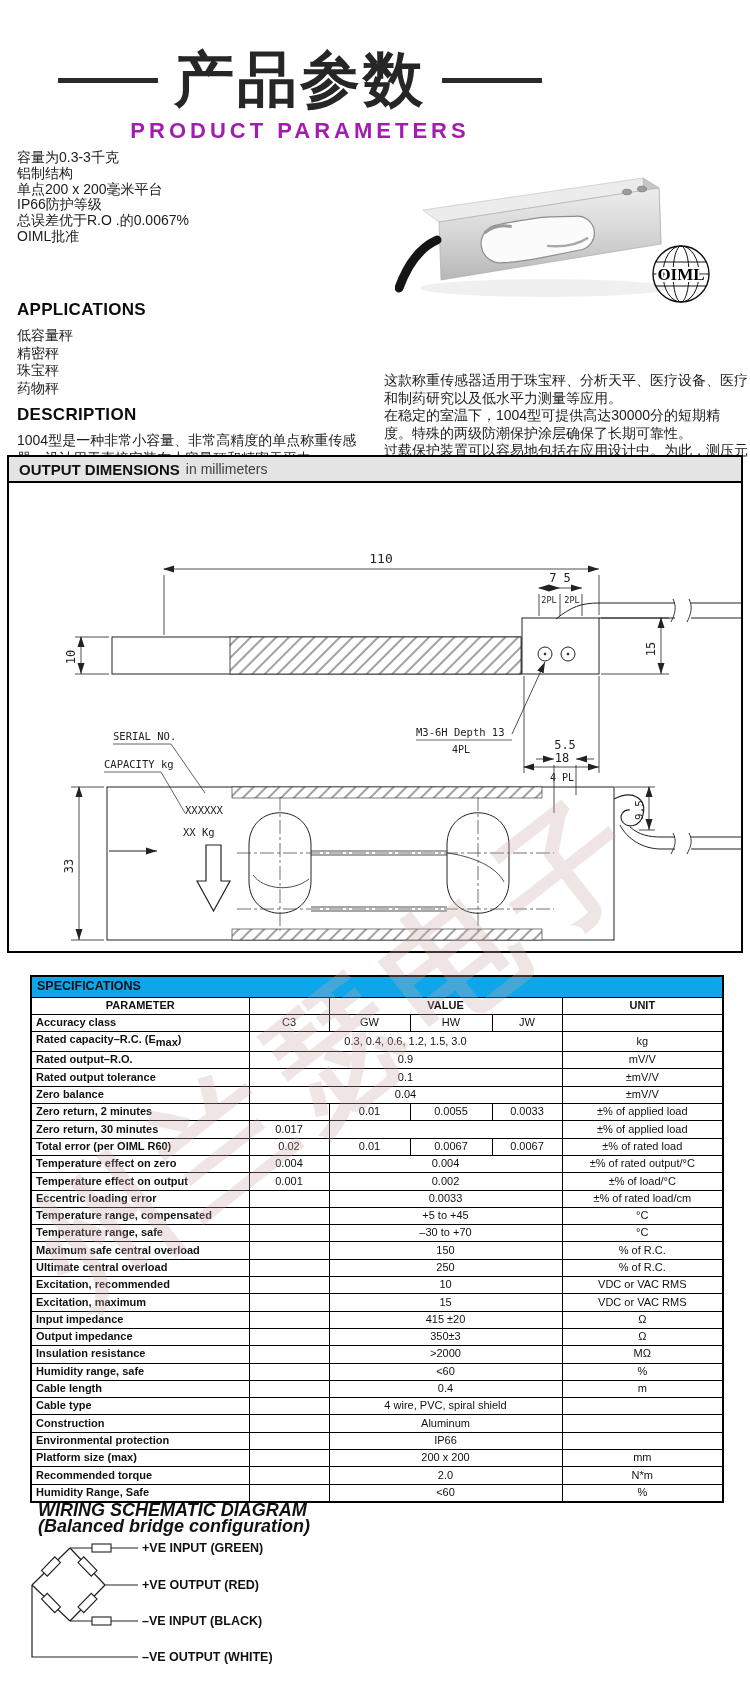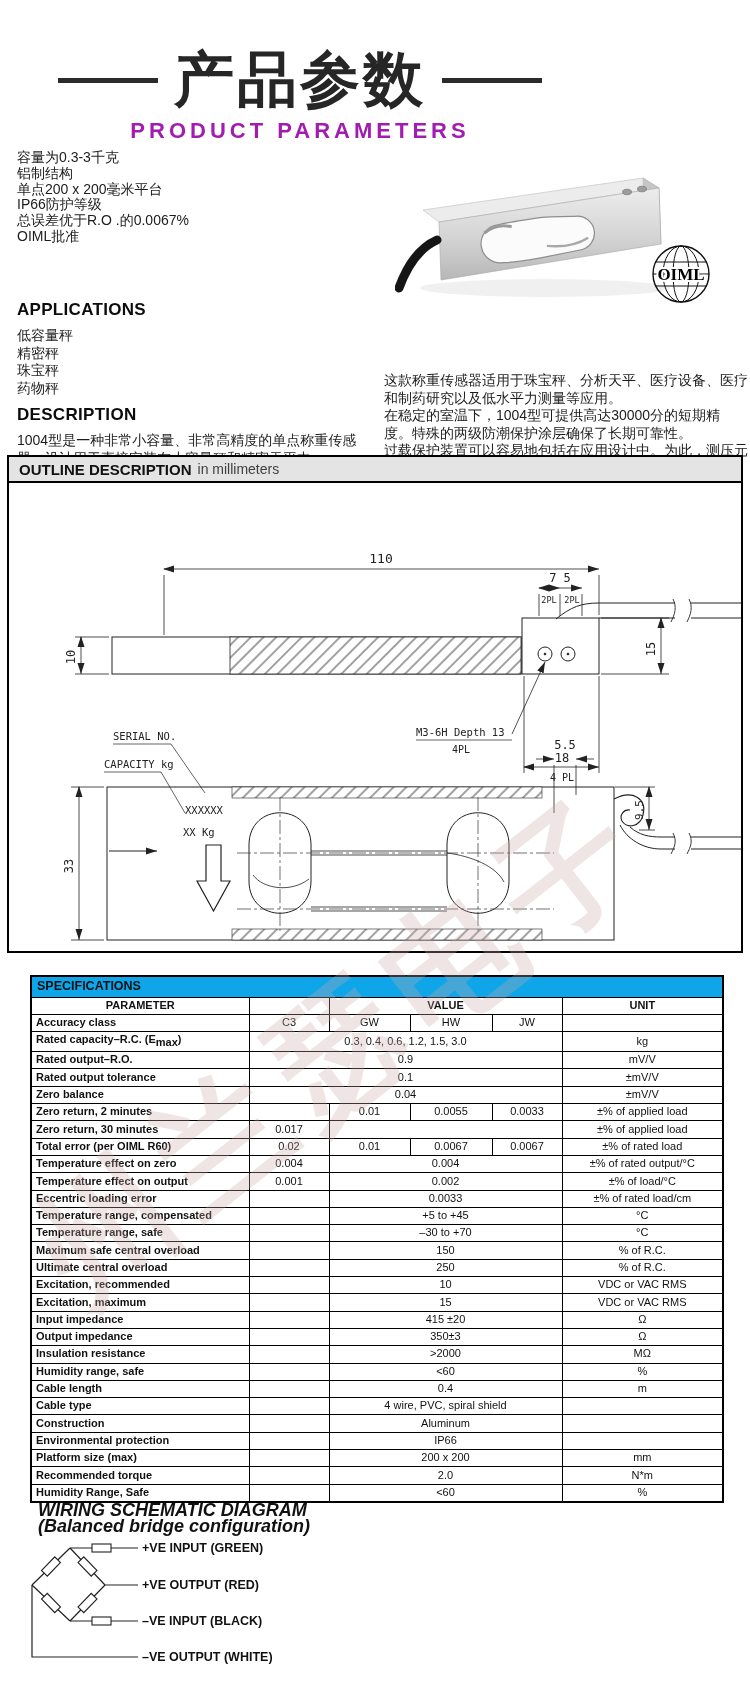--- a/index.html
+++ b/index.html
@@ -119,21 +119,21 @@
 </div>
 
 <div class="abs intro">
   <div class="p">这款称重传感器适用于珠宝秤、分析天平、医疗设备、医疗和制药研究以及低水平力测量等应用。</div>
   <div class="p">在稳定的室温下，1004型可提供高达30000分的短期精度。特殊的两级防潮保护涂层确保了长期可靠性。</div>
   <div class="p">过载保护装置可以容易地包括在应用设计中。为此，测压元件的加载端有一个螺纹孔。</div>
 </div>
 
 <div class="abs obox">
   <div class="obox-h">
-    <span class="b">OUTLINE DESCRIPTION</span>
+    <span class="b">OUTPUT DIMENSIONS</span>
     <span class="r">in millimeters</span>
   </div>
   <svg class="draw" width="732" height="468" viewBox="0 0 732 468">
     <defs>
       <pattern id="ht" patternUnits="userSpaceOnUse" width="9" height="9" patternTransform="rotate(45)">
         <rect width="9" height="9" fill="#fff"></rect>
           <line x1="1" y1="0" x2="1" y2="9" stroke="#444" stroke-width="1"></line>
       </pattern>
       <marker id="mA" markerWidth="12" markerHeight="10" refX="11" refY="5" orient="auto" markerUnits="userSpaceOnUse">
         <path d="M0,1.5 L11,5 L0,8.5 Z" fill="#222"></path>

